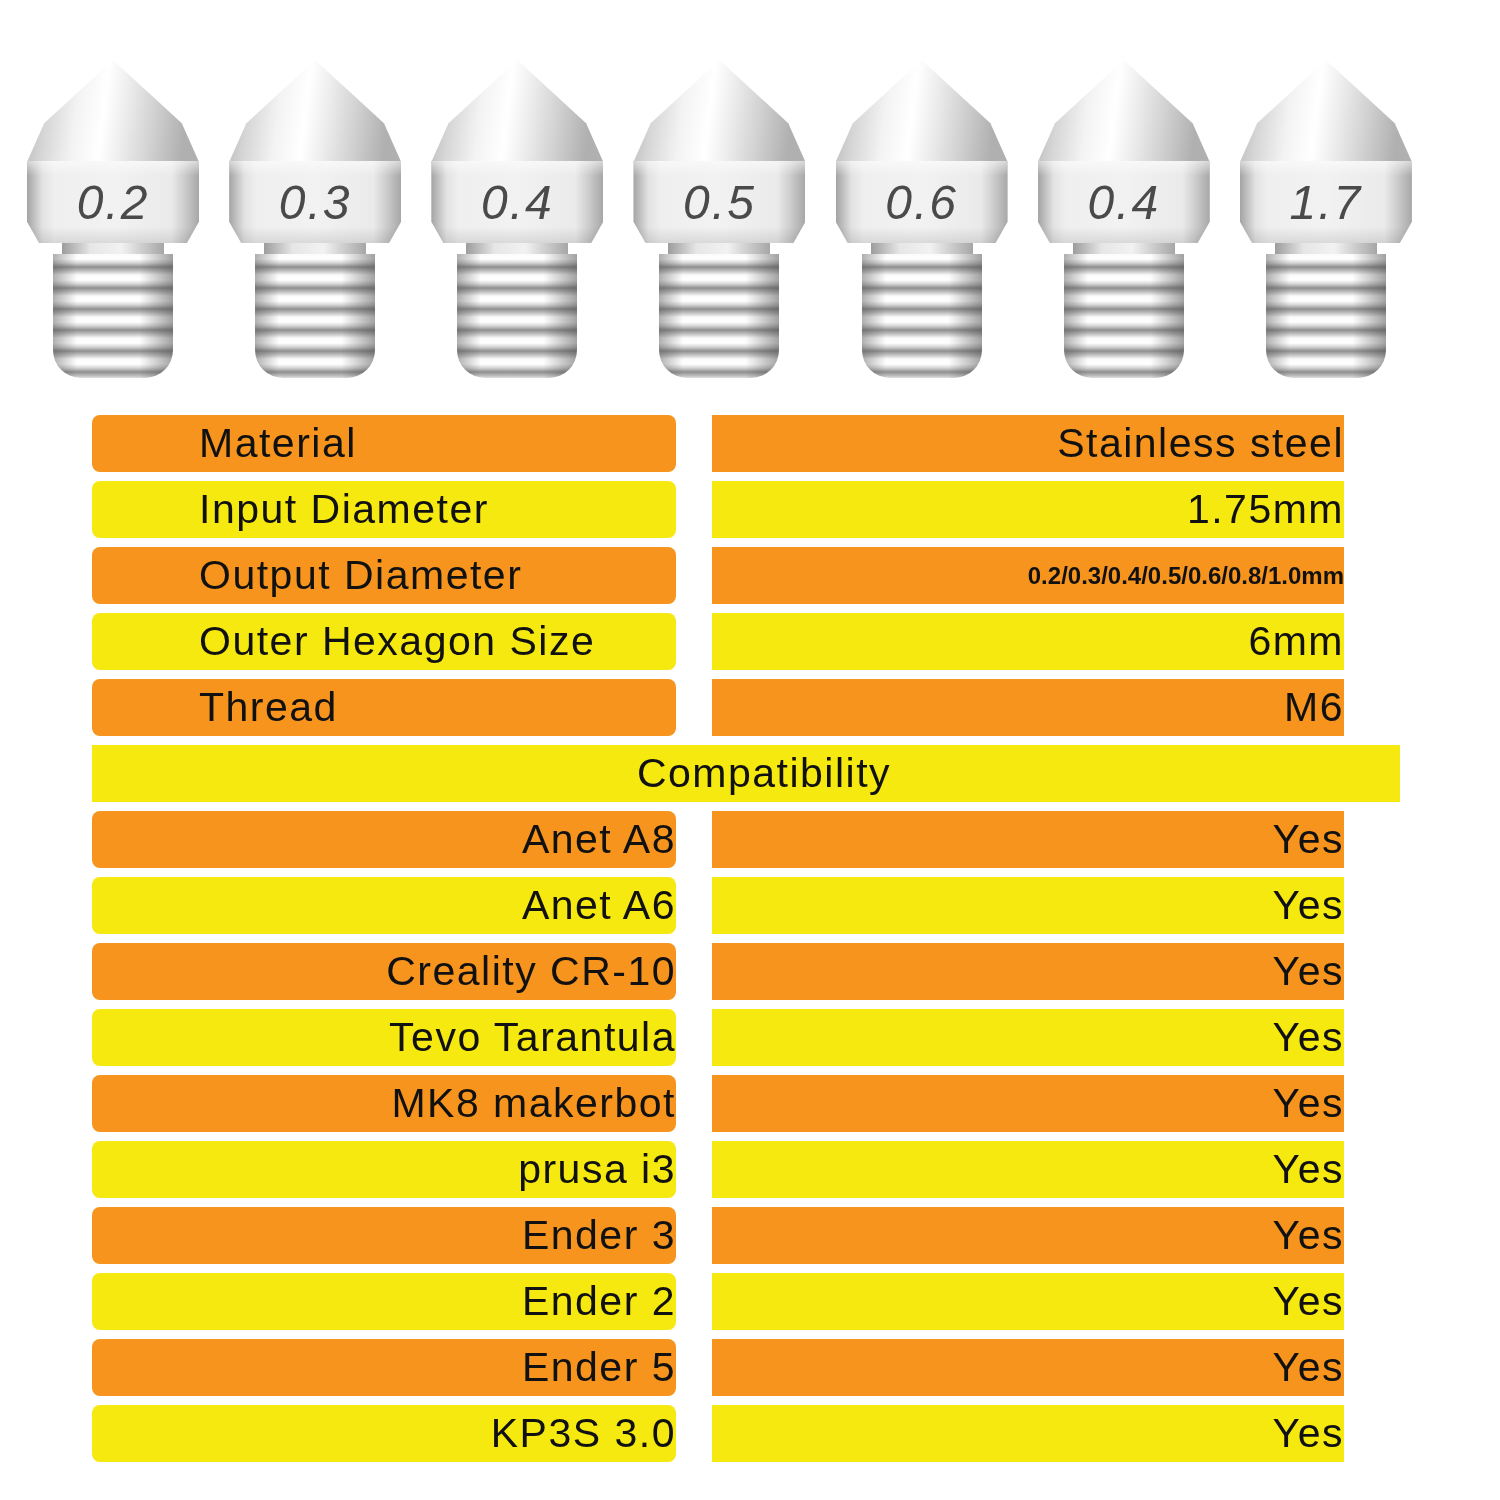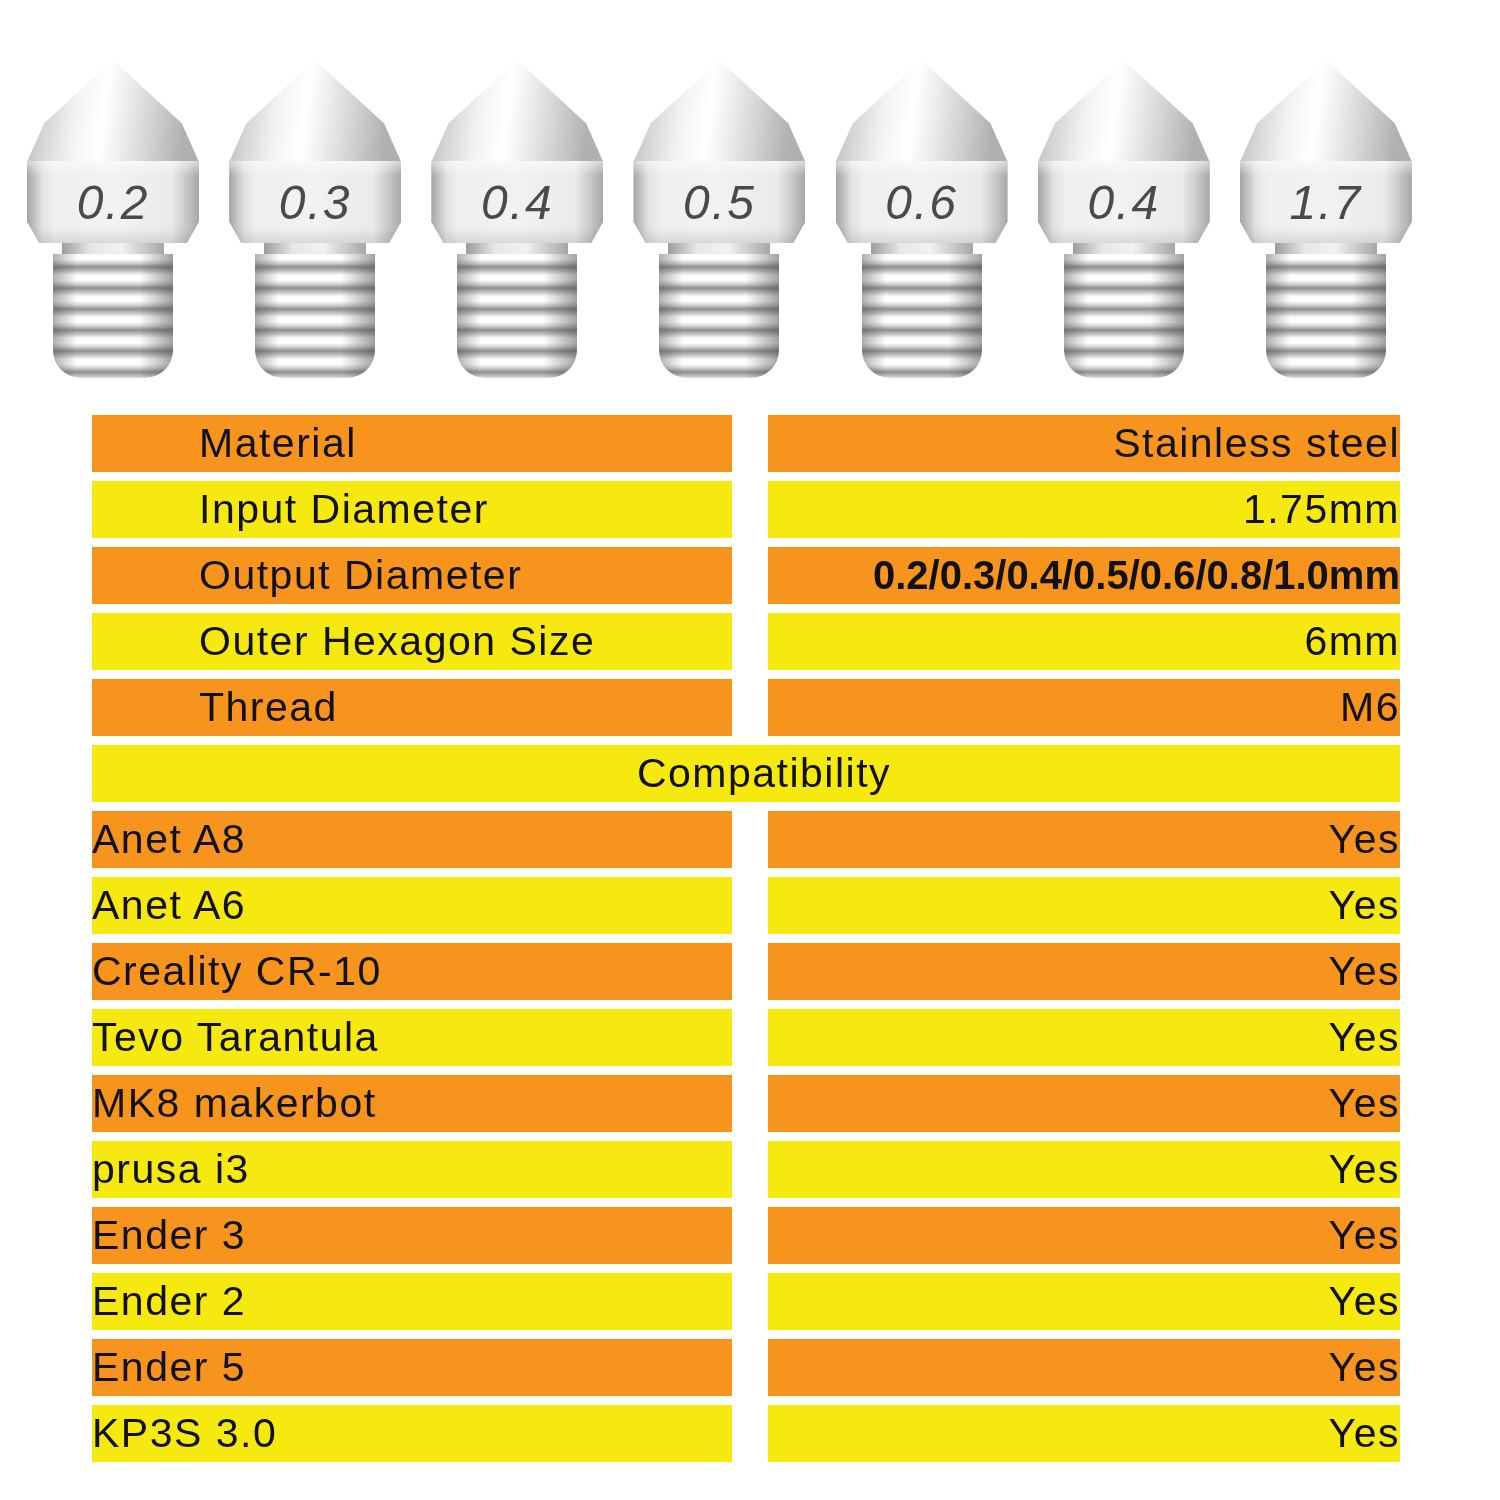--- a/index.html
+++ b/index.html
@@ -69,27 +69,27 @@
     display:flex;flex-direction:column;gap:9px;
   }
   .row{display:flex;gap:36px;height:57px;}
   .cell{
     display:flex;align-items:center;
     font-size:41px;
     letter-spacing:1.5px;
     color:#111111;
     box-sizing:border-box;
   }
-  .cell.left{width:640px;padding-left:107px;}
-  .cell.left.centered{padding-left:0;justify-content:flex-start;}
+  .cell.left{width:584px;padding-left:107px;border-radius:8px;}
+  .cell.left.centered{padding-left:0;justify-content:flex-end;}
   .cell.right{width:632px;justify-content:flex-end;}
   .cell.full{width:1308px;justify-content:center;height:57px;}
   .orange{background:var(--row-orange,#F7941D);}
   .yellow{background:var(--row-yellow,#F6E90F);padding-left:36px;}
-  .value-small{font-size:40px;font-weight:700;letter-spacing:0;}
+  .value-small{font-size:24px;font-weight:700;letter-spacing:0;}
 </style>
 </head>
 <body>
 
 <div class="canvas">
 
   <div class="nozzle-row">
     <figure class="nozzle">
       <div class="nozzle-tip"></div>
       <div class="nozzle-body">

